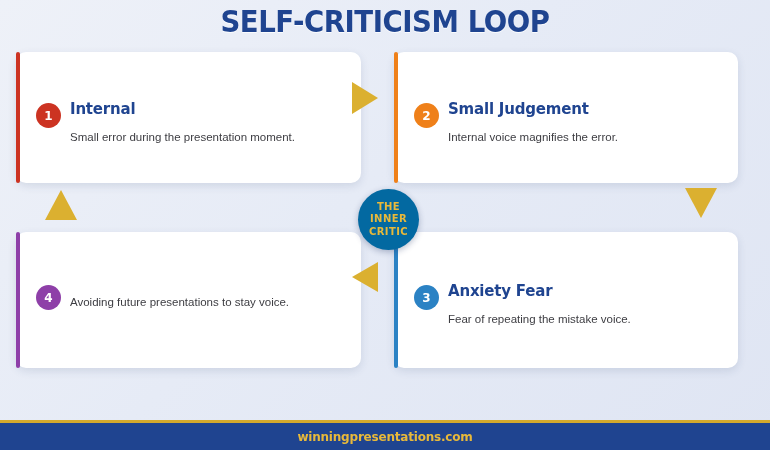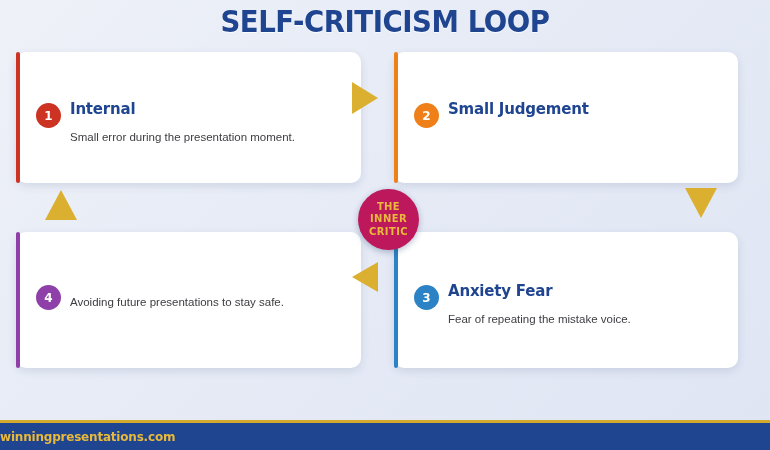--- a/index.html
+++ b/index.html
@@ -90,38 +90,38 @@
     left:45px; top:190px;
     border-left:16px solid transparent;
     border-right:16px solid transparent;
     border-bottom:30px solid #dbb030;
   }
 
   
   .hub {
     position:absolute; left:358px; top:189px;
     width:61px; height:61px; border-radius:50%;
-    background:#be185d;
+    background:#0369a1;
     display:flex; flex-direction:column;
     align-items:center; justify-content:center;
     box-shadow:0 2px 6px rgba(20,40,90,.3);
     z-index:5;
   }
   .hub span {
     font-family:"DejaVu Sans", sans-serif;
     font-size:10px; font-weight:bold; color:#e8b93a;
     line-height:1.25; letter-spacing:0.4px;
   }
 
   
   .footer {
     position:absolute; left:0; bottom:0; width:770px; height:30px;
     background:#1f4490;
     border-top:3px solid #d4aa2e;
-    display:flex; align-items:center; justify-content:flex-start;
+    display:flex; align-items:center; justify-content:center;
   }
   .footer span {
     font-family:"DejaVu Sans", sans-serif;
     font-size:12px; font-weight:bold; color:#e8b93a;
     letter-spacing:-0.2px;
   }
 </style>
 </head>
 <body>
 
@@ -137,30 +137,31 @@
     </div>
   </div>
 </div>
 
 <div class="card" id="card2">
   <div class="accent" style="background:#ef8019"></div>
   <div class="body">
     <div class="badge" style="background:#ef8019">2</div>
     <div class="txt">
       <h3>Small Judgement</h3>
+      <p>Internal voice magnifies the error.</p>
     </div>
   </div>
 </div>
 
 <div class="card" id="card4">
   <div class="accent" style="background:#8e3fa8"></div>
   <div class="body">
     <div class="badge" style="background:#8e3fa8">4</div>
     <div class="txt">
-      <p>Avoiding future presentations to stay safe.</p>
+      <p>Avoiding future presentations to stay voice.</p>
     </div>
   </div>
 </div>
 
 <div class="card" id="card3">
   <div class="accent" style="background:#2b82c4"></div>
   <div class="body">
     <div class="badge" style="background:#2b82c4">3</div>
     <div class="txt">
       <h3>Anxiety Fear</h3>

